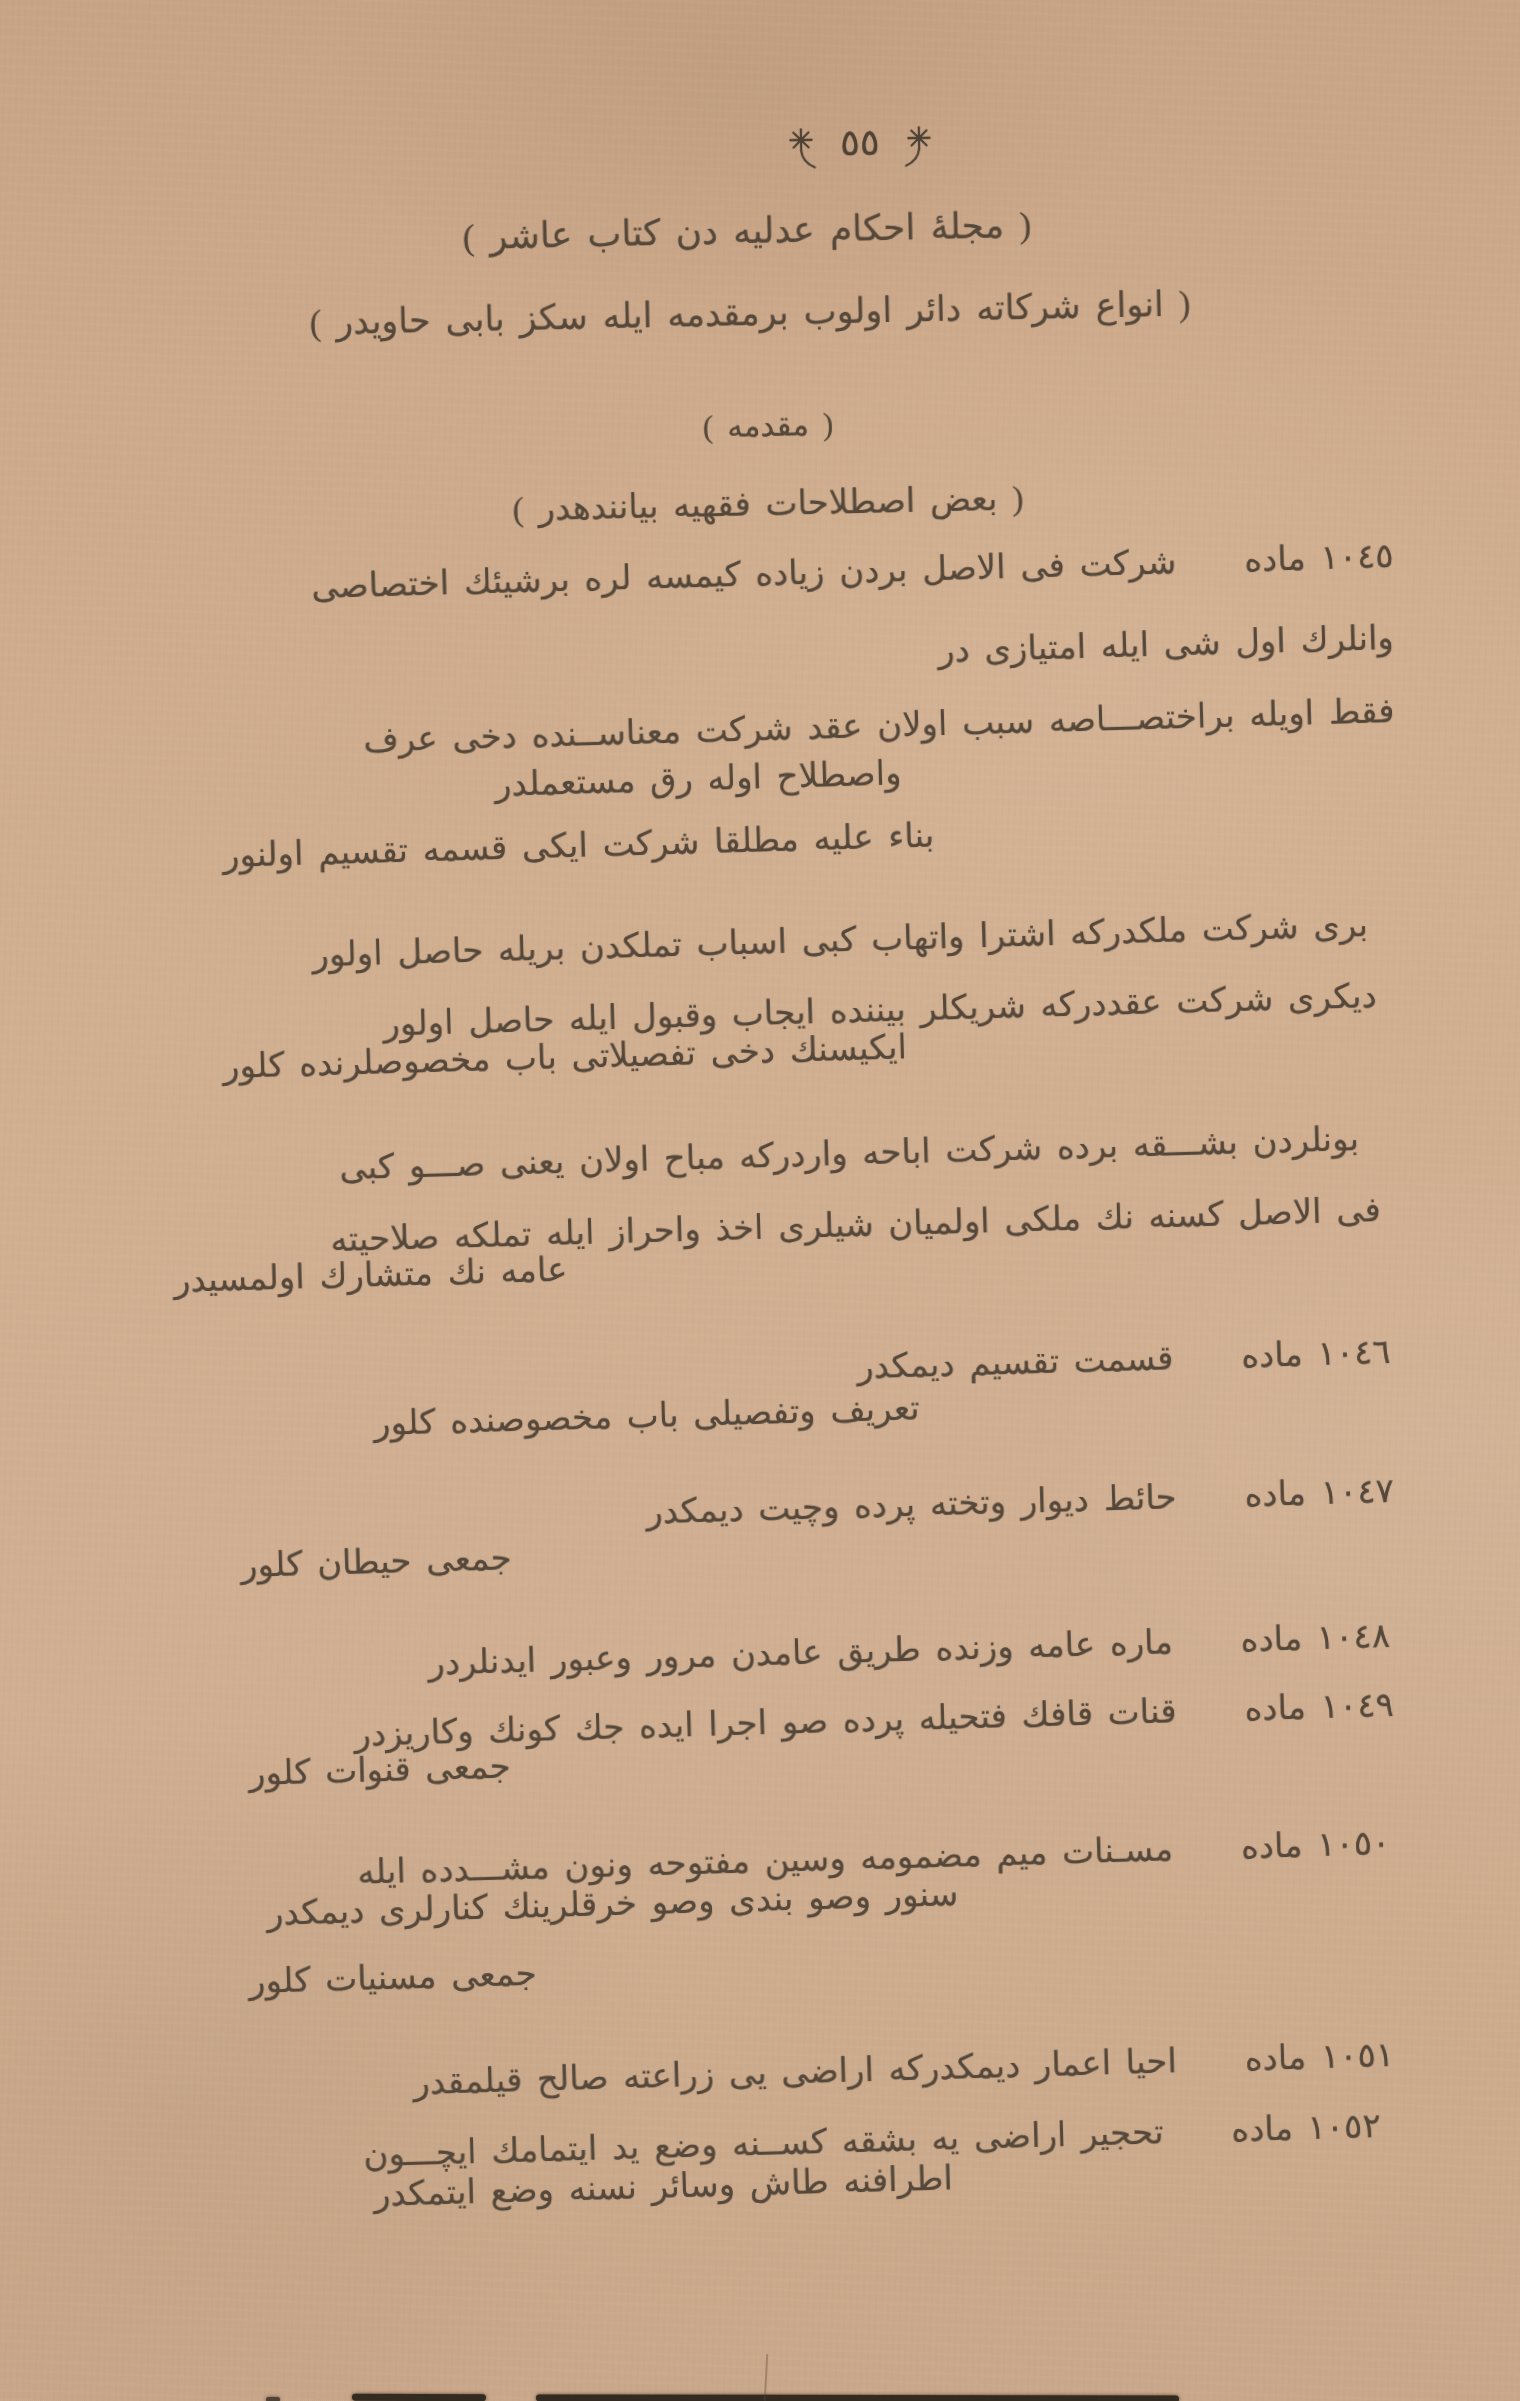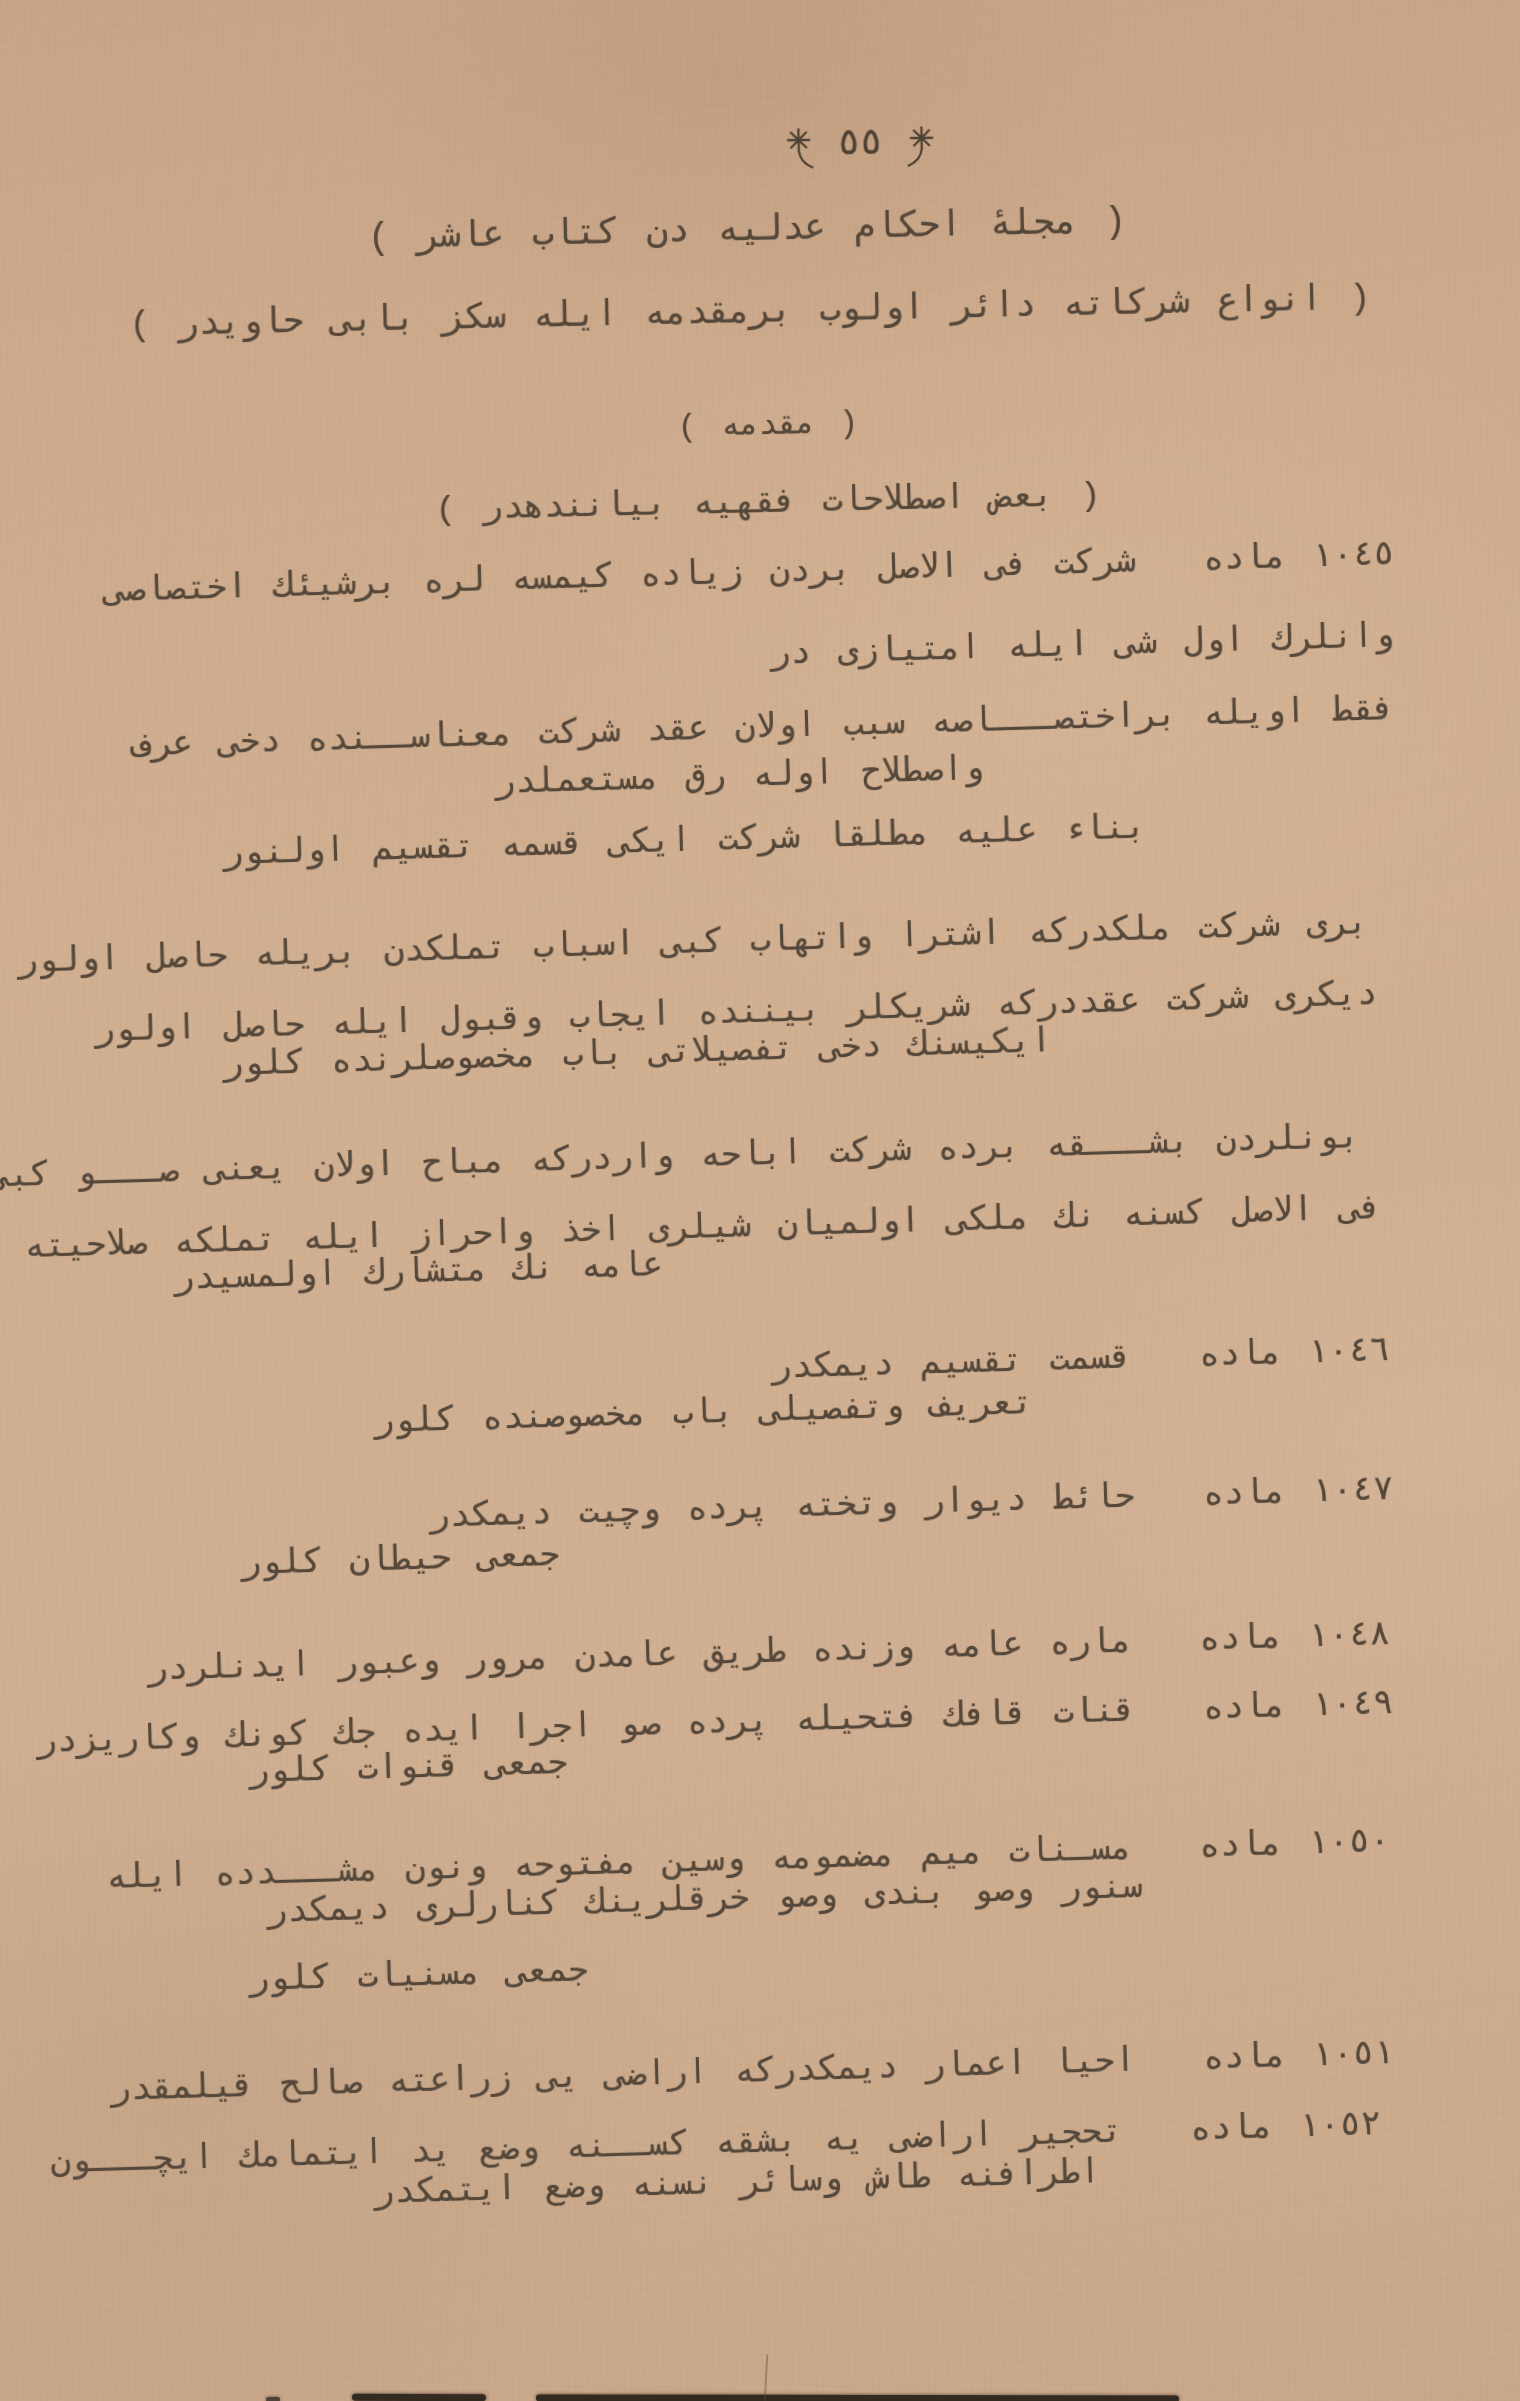--- a/index.html
+++ b/index.html
@@ -1,20 +1,20 @@
 <!DOCTYPE html>
 <html lang="ota" dir="rtl" style="--ink: #55483a;font-size:14.3px"><head>
 <meta charset="utf-8">
 <style>
   html,body{margin:0;padding:0;background:#8a7560;}
   .page{
     position:relative;
     width:1520px;height:2401px;
     overflow:hidden;
-    font-family:Liberation Mono, monospace;
+    font-family:Liberation Serif, serif;
     background:
       radial-gradient(980px 677px at 72% 28%, rgba(255,236,212,0.10), transparent 62%),
       radial-gradient(847px 642px at 12% 88%, rgba(108,80,56,0.07), transparent 60%),
       radial-gradient(677px 463px at 48% 3%, rgba(100,74,52,0.08), transparent 60%),
       radial-gradient(802px 552px at 95% 60%, rgba(255,240,220,0.07), transparent 55%),
       linear-gradient(178deg,#c8a486 0%,#cdaa8b 16%,#d1af91 42%,#d0af92 68%,#ccab8d 88%,#c9a78a 100%);
   }
   
   .page::before{
     content:"";position:absolute;inset:0;pointer-events:none;

